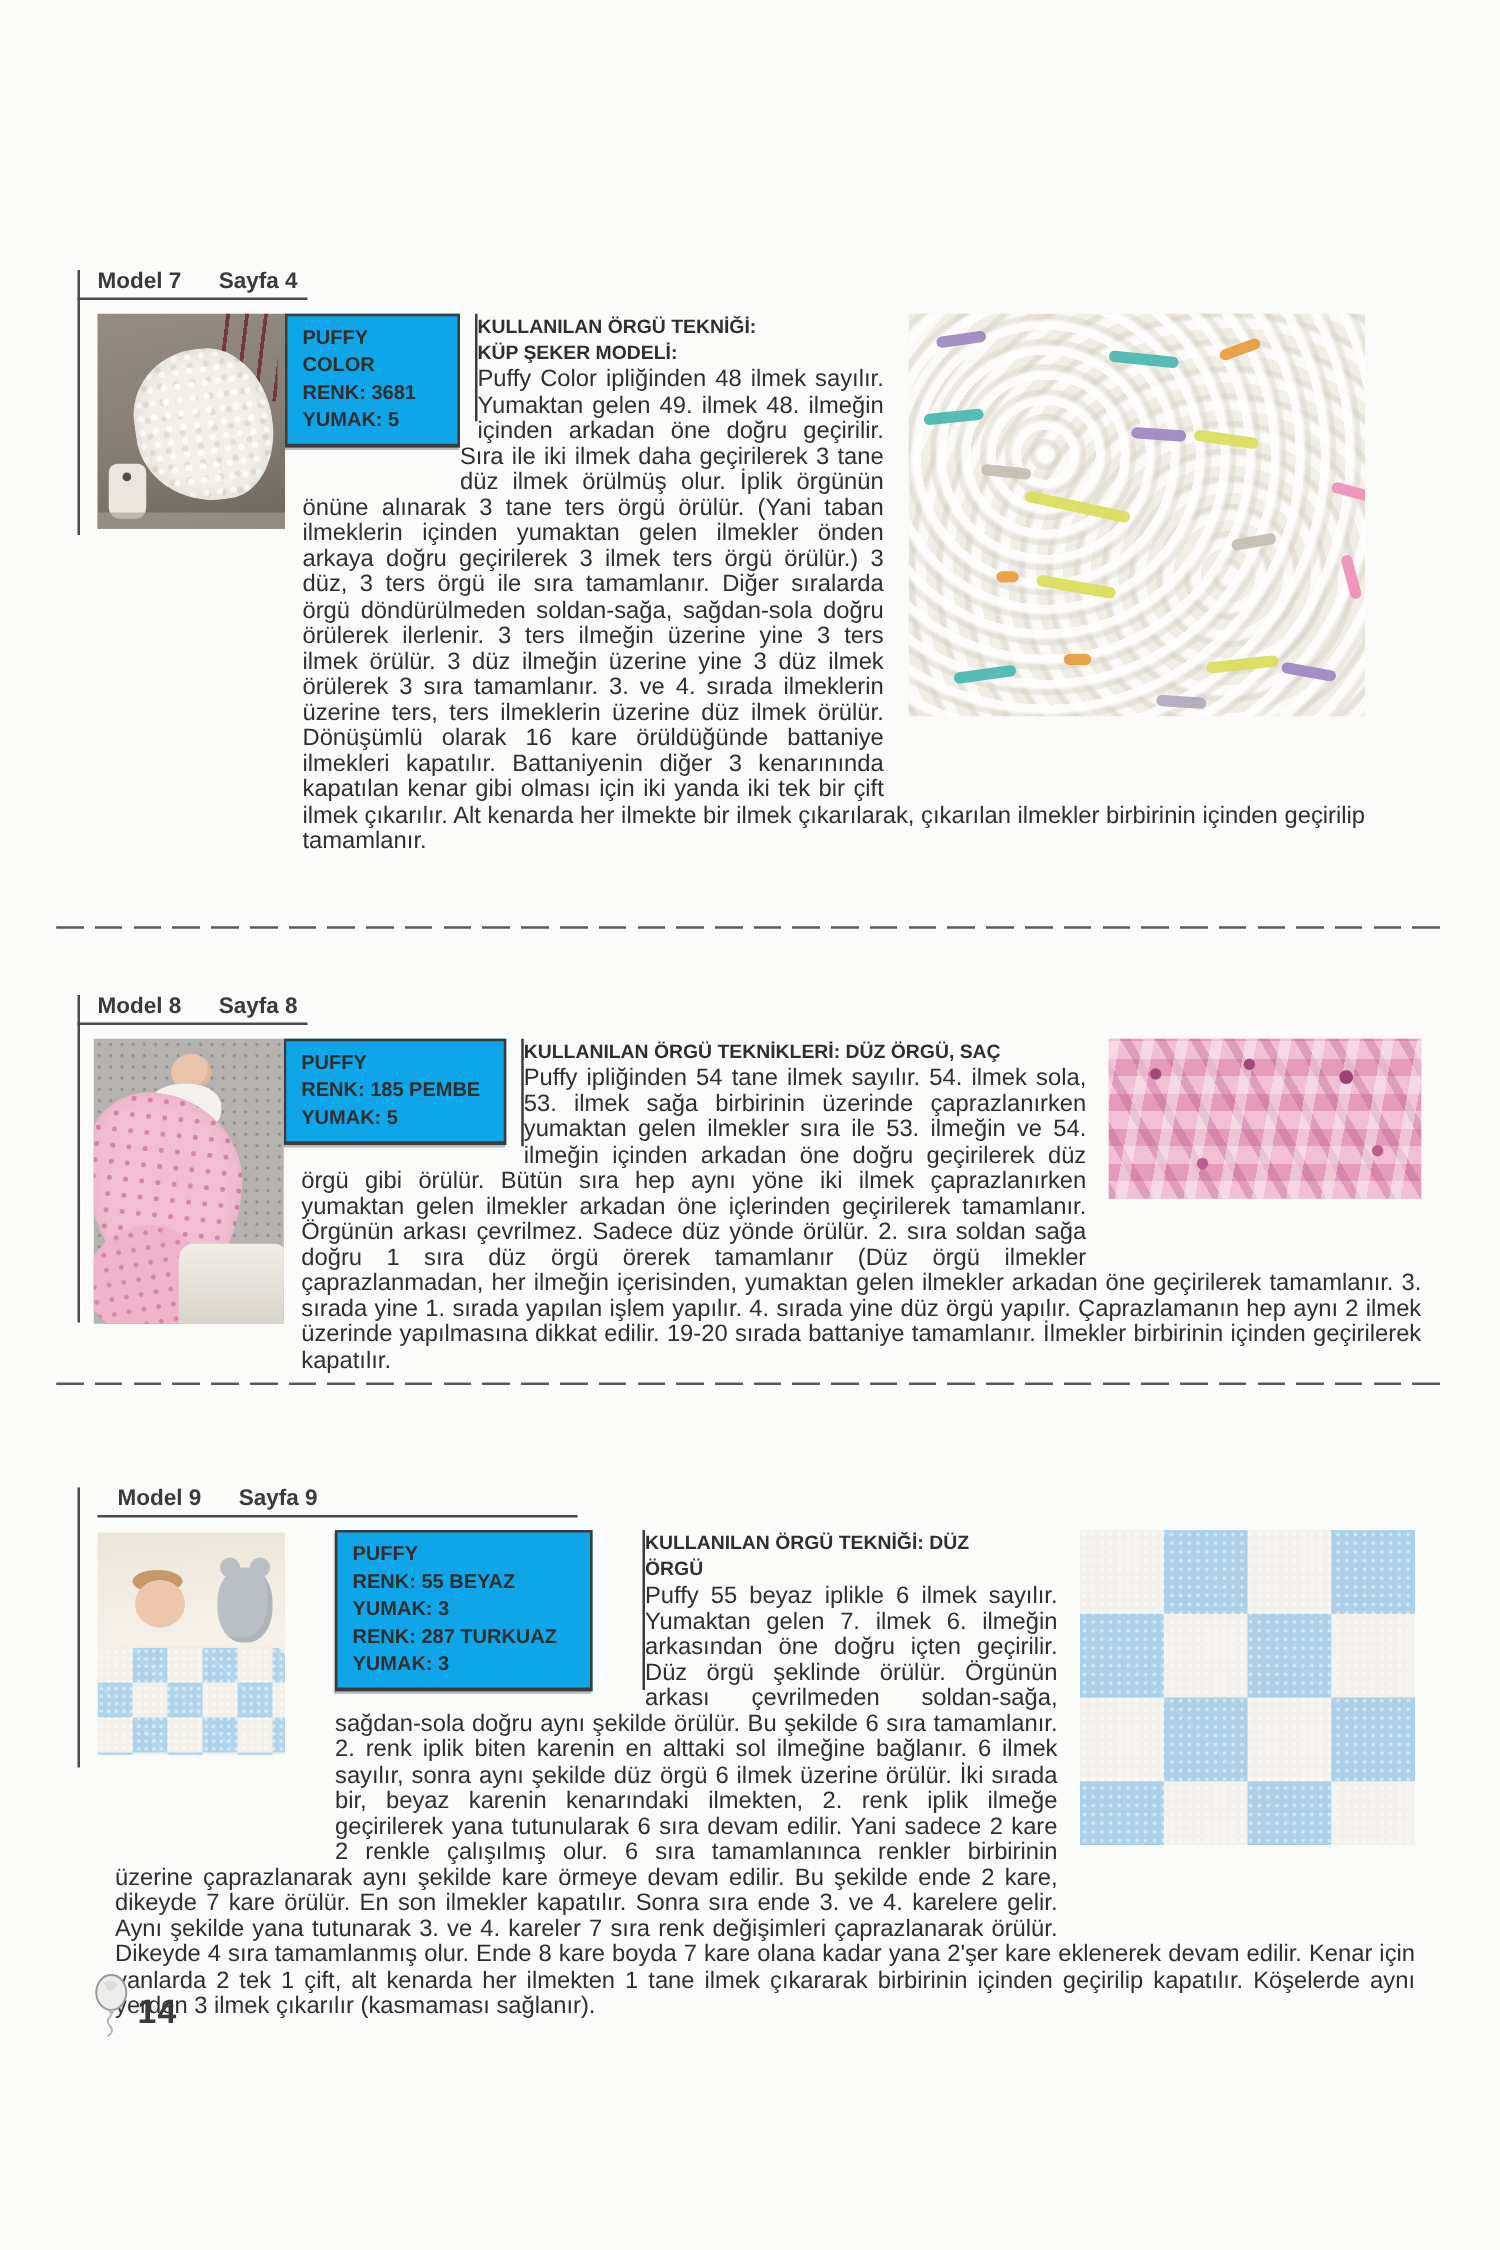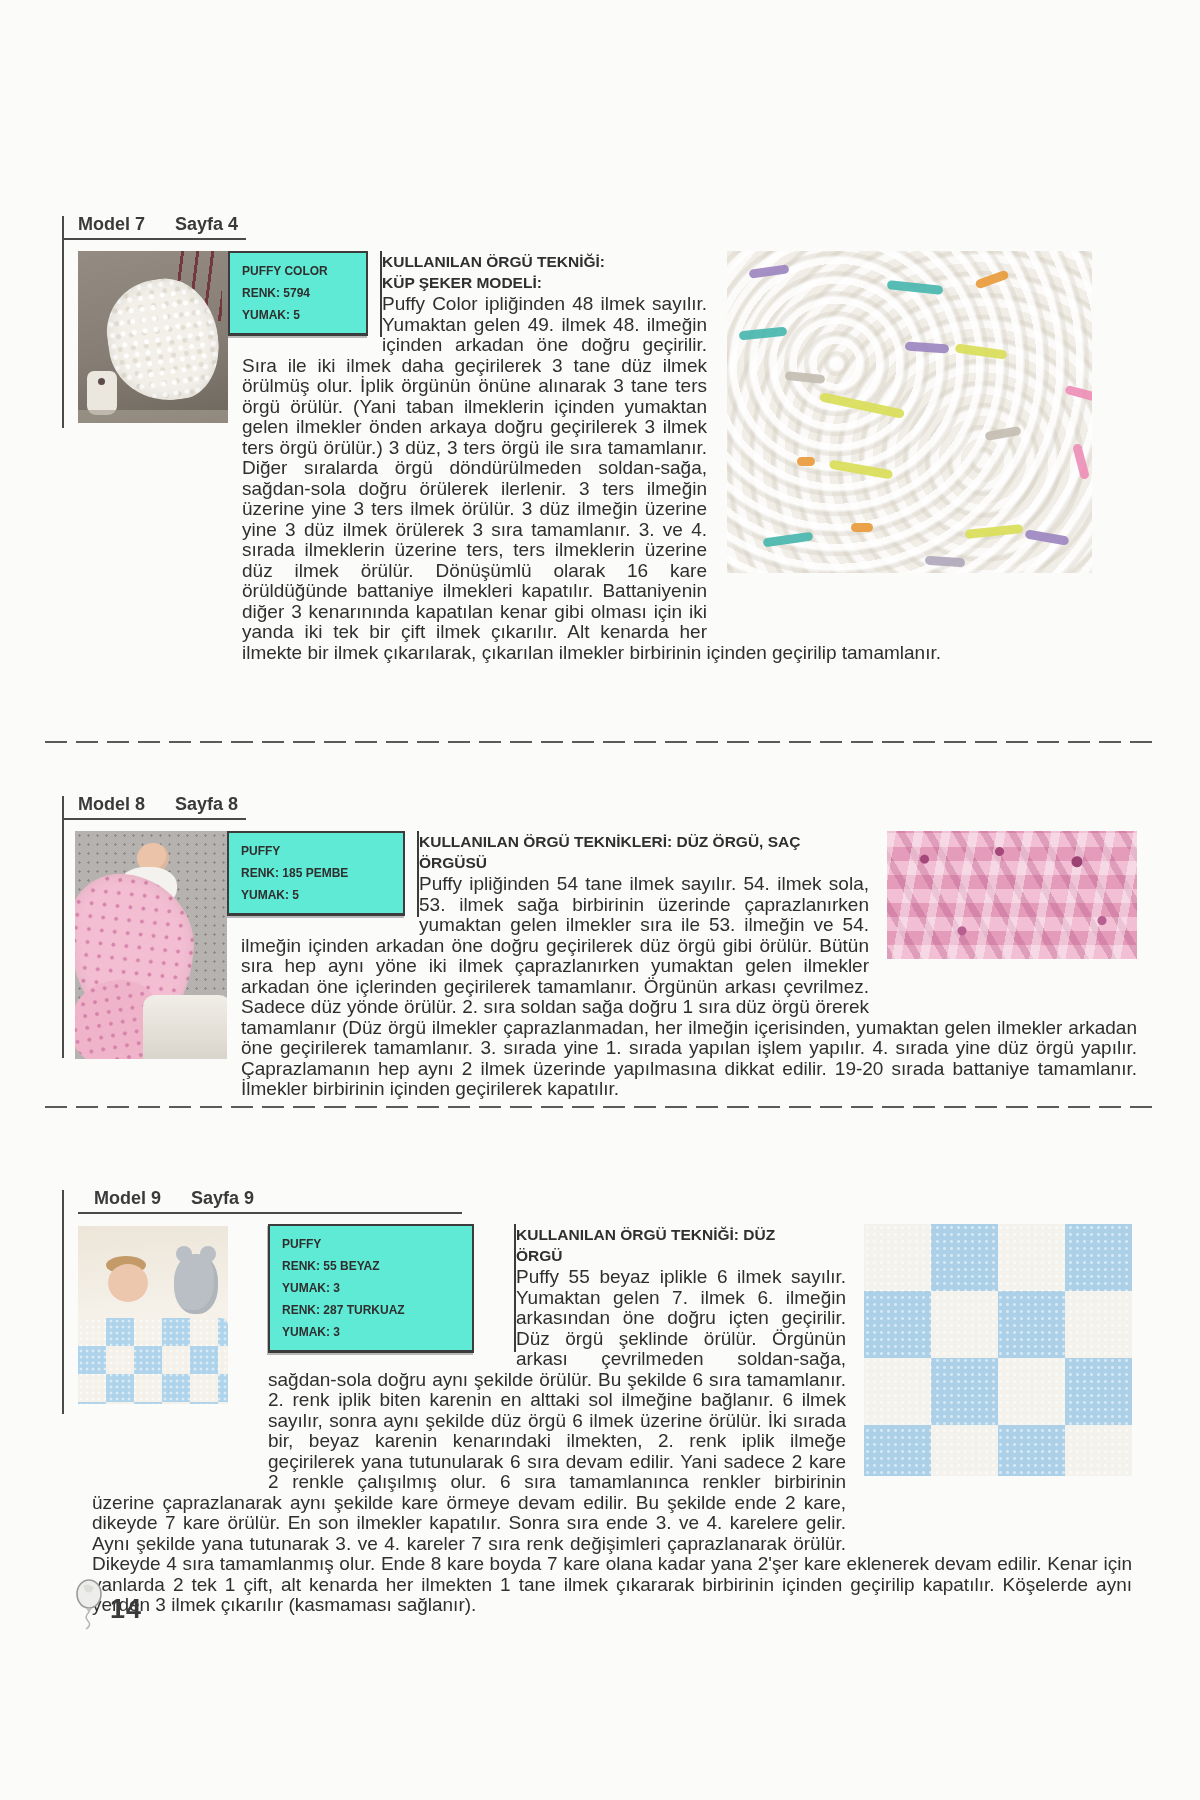--- a/index.html
+++ b/index.html
@@ -25,22 +25,22 @@
   #sec1 .model-header{min-width:142px;}
   #sec2 .model-header{min-width:160px;}
   #sec3 .model-header{min-width:360px;}
 
   .row{display:flex;margin-top:11px;}
   .photo-col{flex:0 0 auto;}
   .text-col{flex:1 1 auto;display:flow-root;min-width:0;}
 
   .yarn-box{
     float:left;border:2px solid #3c3c3c;border-bottom-width:3px;
-    padding:7px 12px;font-weight:bold;font-size:12px;line-height:22px;
-    background:#5eead4;box-shadow:-1px 2px 0 #b9b9b9;
+    padding:7px 12px;font-weight:bold;font-size:16px;line-height:22px;
+    background:#0ea5e9;box-shadow:-1px 2px 0 #b9b9b9;
   }
   #sec1 .yarn-box{width:112px;margin-bottom:19px;}
   #sec2 .yarn-box{width:150px;margin-bottom:18px;}
   #sec3 .yarn-box{width:178px;margin-bottom:4px;}
 
   .col-divider{float:left;width:2px;background:#3c3c3c;margin-left:12px;}
   #sec1 .col-divider{height:86px;}
   #sec2 .col-divider{height:86px;}
   #sec3 .col-divider{height:128px;margin-left:40px;}
 
@@ -183,21 +183,21 @@
       <div class="photo" id="photo1">
         <div class="p1-twigs"></div>
         <div class="p1-blanket"></div>
         <div class="p1-vase"></div>
         <div class="p1-floor"></div>
       </div>
     </div>
     <div class="text-col">
       <div class="yarn-box">
         <div>PUFFY COLOR</div>
-        <div>RENK: 5794</div>
+        <div>RENK: 3681</div>
         <div>YUMAK: 5</div>
       </div>
       <div class="col-divider"></div>
       <div id="swatch1">
         <span class="fl f1"></span>
         <span class="fl f2"></span>
         <span class="fl f3"></span>
         <span class="fl f4"></span>
         <span class="fl f5"></span>
         <span class="fl f6"></span>
@@ -241,21 +241,20 @@
     </div>
     <div class="text-col">
       <div class="yarn-box">
         <div>PUFFY</div>
         <div>RENK: 185 PEMBE</div>
         <div>YUMAK: 5</div>
       </div>
       <div class="col-divider"></div>
       <div id="swatch2"></div>
       <div class="tech-heading">KULLANILAN ÖRGÜ TEKNİKLERİ: DÜZ ÖRGÜ, SAÇ</div>
-      <div class="tech-heading">ÖRGÜSÜ</div>
       <p class="body-text">Puffy ipliğinden 54 tane ilmek sayılır. 54. ilmek sola, 53. ilmek sağa birbirinin üzerinde çaprazlanırken yumaktan gelen ilmekler sıra ile 53. ilmeğin ve 54. ilmeğin içinden arkadan öne doğru geçirilerek düz örgü gibi örülür. Bütün sıra hep aynı yöne iki ilmek çaprazlanırken yumaktan gelen ilmekler arkadan öne içlerinden geçirilerek tamamlanır. Örgünün arkası çevrilmez. Sadece düz yönde örülür. 2. sıra soldan sağa doğru 1 sıra düz örgü örerek tamamlanır (Düz örgü ilmekler çaprazlanmadan, her ilmeğin içerisinden, yumaktan gelen ilmekler arkadan öne geçirilerek tamamlanır. 3. sırada yine 1. sırada yapılan işlem yapılır. 4. sırada yine düz örgü yapılır. Çaprazlamanın hep aynı 2 ilmek üzerinde yapılmasına dikkat edilir. 19-20 sırada battaniye tamamlanır. İlmekler birbirinin içinden geçirilerek kapatılır.</p>
     </div>
   </div>
 </section>
 
 <div class="dashed-divider" id="divider2"></div>
 
 <section class="sec" id="sec3">
   <div class="rail"></div>
   <h2 class="model-header">

